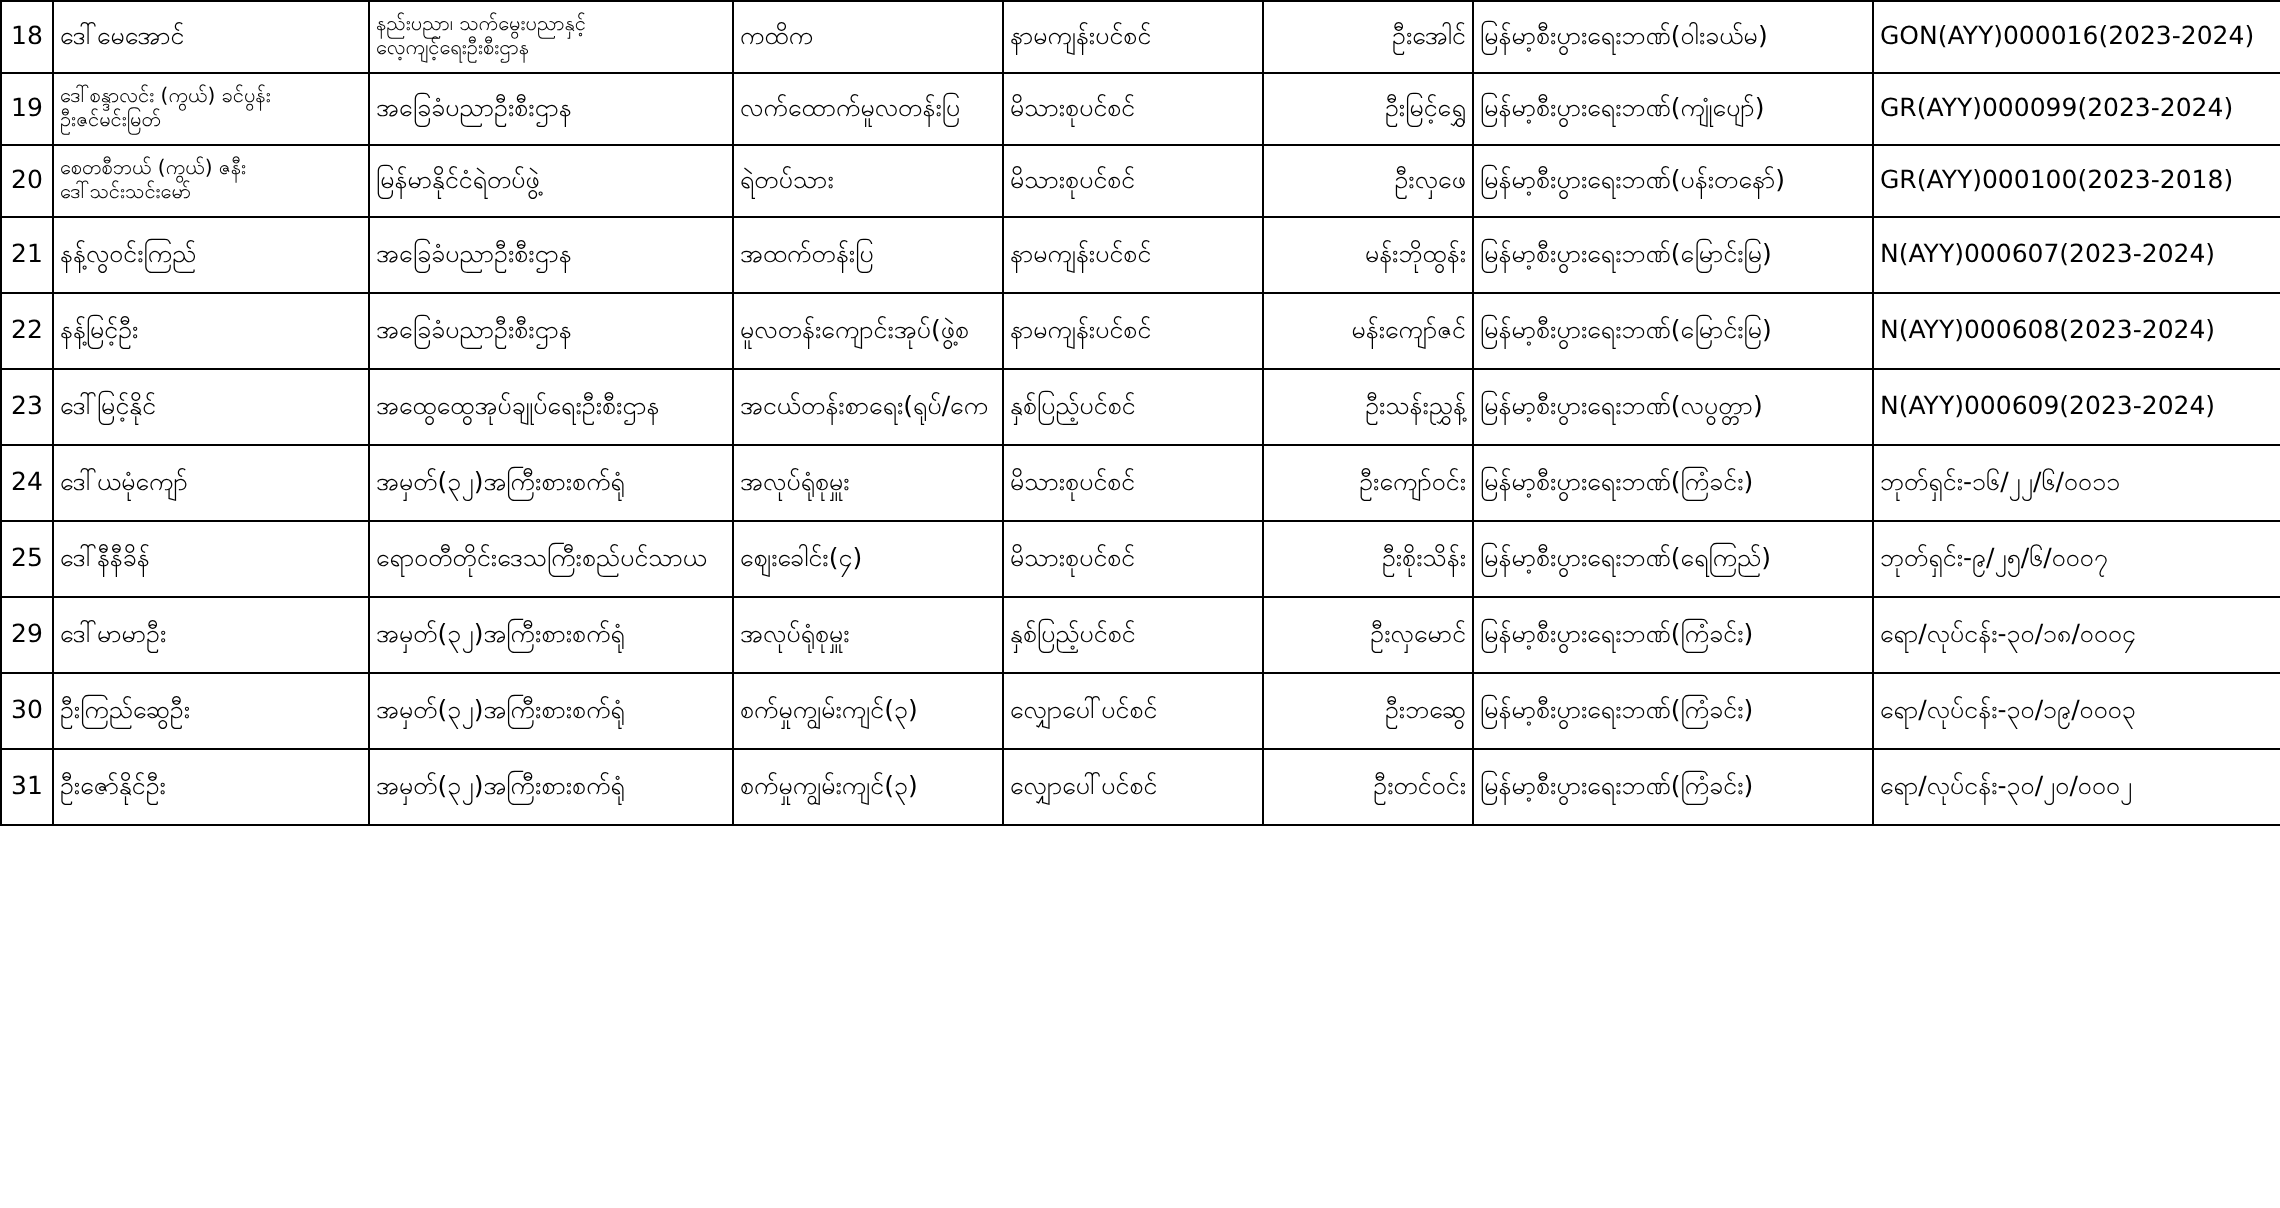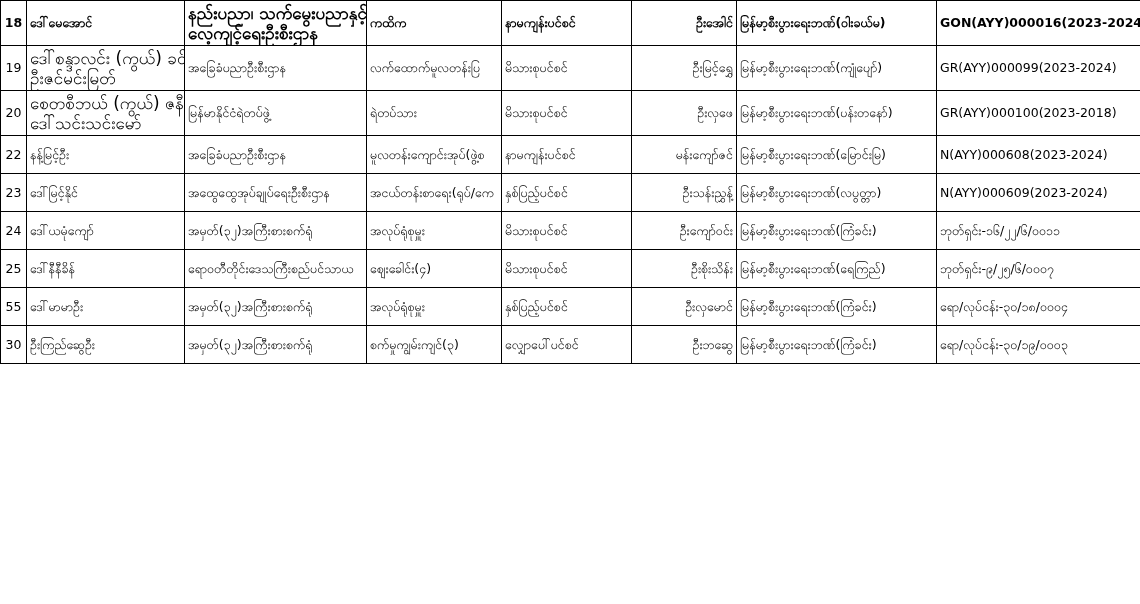--- a/index.html
+++ b/index.html
@@ -46,30 +46,30 @@
   }
   td.c-name   { width: 158px; margin-top: 14px; }
   td.c-dept   { width: 182px; }
   td.c-pos    { width: 135px; }
   td.c-region { width: 130px; }
   td.c-boss   { width: 105px; text-align: right; }
   td.c-bank   { width: 200px; }
   td.c-code   { width: 204px; margin-top: 20px; }
 
   tr.row { height: 38px; }
-  tr.row-first { height: 36px; font-weight: bold; }
+  tr.row-first { height: 36px; }
   tr.row-tall { height: 36px; }
 
   
   .stack-cell {
     padding: 0 3px;
   }
   .stack-line {
     display: block;
-    font-size: 17px;
+    font-size: 10px;
     line-height: 1.18;
     white-space: nowrap;
   }
 </style>
 </head>
 <body>
 
 <div id="sheet">
   <table class="grid">
     <colgroup>
@@ -119,20 +119,30 @@
           <span class="stack-line">ဒေါ်သင်းသင်းမော်</span>
         </td>
         <td class="c-dept">မြန်မာနိုင်ငံရဲတပ်ဖွဲ့</td>
         <td class="c-pos">ရဲတပ်သား</td>
         <td class="c-region">မိသားစုပင်စင်</td>
         <td class="c-boss">ဦးလှဖေ</td>
         <td class="c-bank">မြန်မာ့စီးပွားရေးဘဏ်(ပန်းတနော်)</td>
         <td class="c-code">GR(AYY)000100(2023-2018)</td>
       </tr>
 
+      <tr class="row">
+        <td class="c-no">21</td>
+        <td class="c-name">နန့်လွဝင်းကြည်</td>
+        <td class="c-dept">အခြေခံပညာဦးစီးဌာန</td>
+        <td class="c-pos">အထက်တန်းပြ</td>
+        <td class="c-region">နာမကျန်းပင်စင်</td>
+        <td class="c-boss">မန်းဘိုထွန်း</td>
+        <td class="c-bank">မြန်မာ့စီးပွားရေးဘဏ်(မြောင်းမြ)</td>
+        <td class="c-code">N(AYY)000607(2023-2024)</td>
+      </tr>
 
       <tr class="row">
         <td class="c-no">22</td>
         <td class="c-name">နန့်မြင့်ဦး</td>
         <td class="c-dept">အခြေခံပညာဦးစီးဌာန</td>
         <td class="c-pos">မူလတန်းကျောင်းအုပ်(ဖွဲ့စ</td>
         <td class="c-region">နာမကျန်းပင်စင်</td>
         <td class="c-boss">မန်းကျော်ဇင်</td>
         <td class="c-bank">မြန်မာ့စီးပွားရေးဘဏ်(မြောင်းမြ)</td>
         <td class="c-code">N(AYY)000608(2023-2024)</td>
@@ -168,37 +178,47 @@
         <td class="c-region">မိသားစုပင်စင်</td>
         <td class="c-boss">ဦးစိုးသိန်း</td>
         <td class="c-bank">မြန်မာ့စီးပွားရေးဘဏ်(ရေကြည်)</td>
         <td class="c-code">ဘုတ်ရှင်း-၉/၂၅/၆/၀၀၀၇</td>
       </tr>
 
 
 
 
       <tr class="row">
-        <td class="c-no">55</td>
+        <td class="c-no">29</td>
         <td class="c-name">ဒေါ်မာမာဦး</td>
         <td class="c-dept">အမှတ်(၃၂)အကြီးစားစက်ရုံ</td>
         <td class="c-pos">အလုပ်ရုံစုမှူး</td>
         <td class="c-region">နှစ်ပြည့်ပင်စင်</td>
         <td class="c-boss">ဦးလှမောင်</td>
         <td class="c-bank">မြန်မာ့စီးပွားရေးဘဏ်(ကြံခင်း)</td>
         <td class="c-code">ရော/လုပ်ငန်း-၃၀/၁၈/၀၀၀၄</td>
       </tr>
 
       <tr class="row">
         <td class="c-no">30</td>
         <td class="c-name">ဦးကြည်ဆွေဦး</td>
         <td class="c-dept">အမှတ်(၃၂)အကြီးစားစက်ရုံ</td>
         <td class="c-pos">စက်မှုကျွမ်းကျင်(၃)</td>
         <td class="c-region">လျှောပေါ်ပင်စင်</td>
         <td class="c-boss">ဦးဘဆွေ</td>
         <td class="c-bank">မြန်မာ့စီးပွားရေးဘဏ်(ကြံခင်း)</td>
         <td class="c-code">ရော/လုပ်ငန်း-၃၀/၁၉/၀၀၀၃</td>
       </tr>
 
+      <tr class="row">
+        <td class="c-no">31</td>
+        <td class="c-name">ဦးဇော်နိုင်ဦး</td>
+        <td class="c-dept">အမှတ်(၃၂)အကြီးစားစက်ရုံ</td>
+        <td class="c-pos">စက်မှုကျွမ်းကျင်(၃)</td>
+        <td class="c-region">လျှောပေါ်ပင်စင်</td>
+        <td class="c-boss">ဦးတင်ဝင်း</td>
+        <td class="c-bank">မြန်မာ့စီးပွားရေးဘဏ်(ကြံခင်း)</td>
+        <td class="c-code">ရော/လုပ်ငန်း-၃၀/၂၀/၀၀၀၂</td>
+      </tr>
 
     </tbody>
   </table>
 </div>
 
 </body></html>

